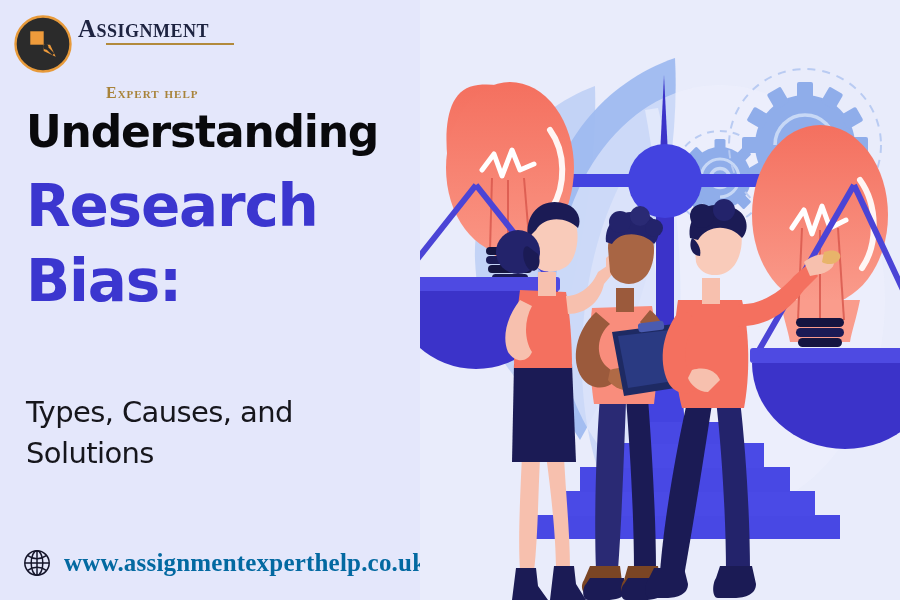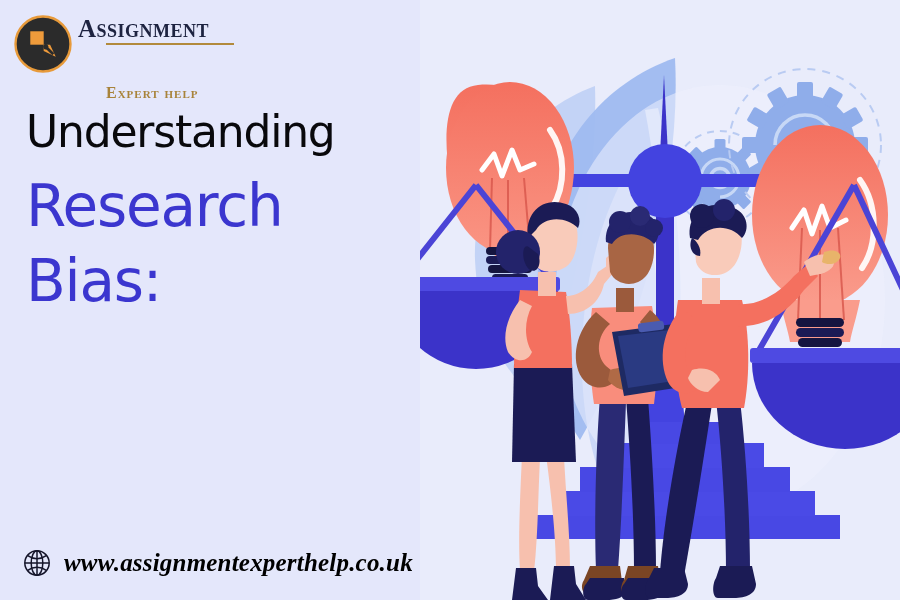--- a/index.html
+++ b/index.html
@@ -69,21 +69,21 @@
 
   
   #headline {
     position: absolute;
     left: 26px;
     top: 110px;
     width: 410px;
   }
   .h-line {
     font-family: "DejaVu Sans", sans-serif;
-    font-weight: 400;
+    font-weight: 700;
     line-height: 1.02;
     letter-spacing: -1.2px;
   }
   #h-line-1 {
     font-size: 44px;
     color: #09090c;
     margin-bottom: 22px;
   }
   .h-accent {
     font-size: 58px;
@@ -111,23 +111,22 @@
     display: flex;
     align-items: center;
     gap: 12px;
   }
   #globe-icon { width: 30px; height: 30px; display: block; }
   #site-url {
     font-family: "Liberation Serif", serif;
     font-weight: 700;
     font-size: 25px;
     letter-spacing: 0.2px;
-    color: #000000;
+    color: #0369a1;
     white-space: nowrap;
-    font-style: italic;
   }
 
   
   #illustration {
     position: absolute;
     left: 420px;
     top: 0;
     width: 480px;
     height: 600px;
   }
@@ -154,20 +153,21 @@
       <div id="logo-sub">Expert help</div>
     </div>
   </div>
 
   <div id="headline">
     <div id="h-line-1" class="h-line">Understanding</div>
     <div class="h-line h-accent">Research</div>
     <div class="h-line h-accent">Bias:</div>
   </div>
 
+  <div id="subtitle">Types, Causes, and Solutions</div>
 
   <div id="footer">
     <svg id="globe-icon" viewBox="0 0 32 32">
       <g fill="none" stroke="#15152a" stroke-width="1.6">
         <circle cx="16" cy="16" r="13"></circle>
         <ellipse cx="16" cy="16" rx="6.2" ry="13"></ellipse>
         <line x1="3" y1="16" x2="29" y2="16"></line>
         <path d="M6.1 8.2 A 17 17 0 0 0 25.9 8.2"></path>
         <path d="M6.1 23.8 A 17 17 0 0 1 25.9 23.8"></path>
         <line x1="16" y1="3" x2="16" y2="29"></line>

